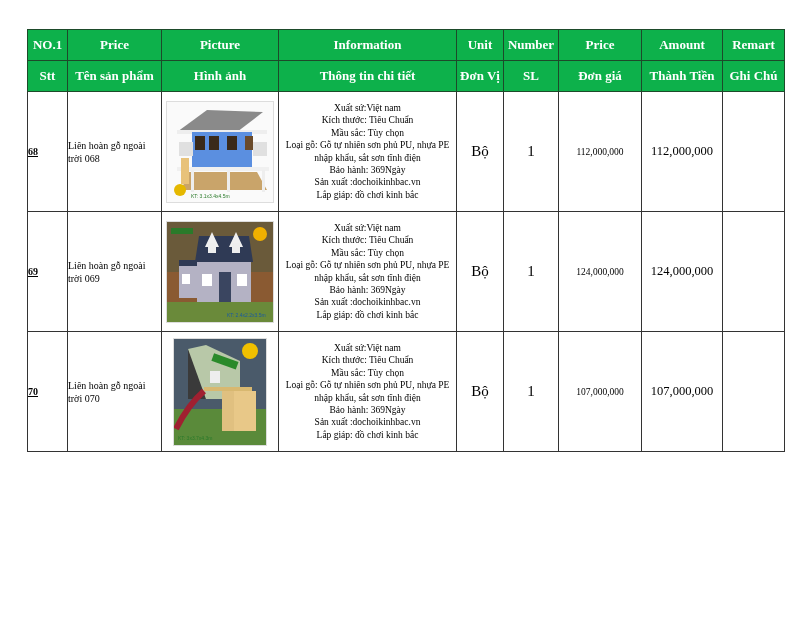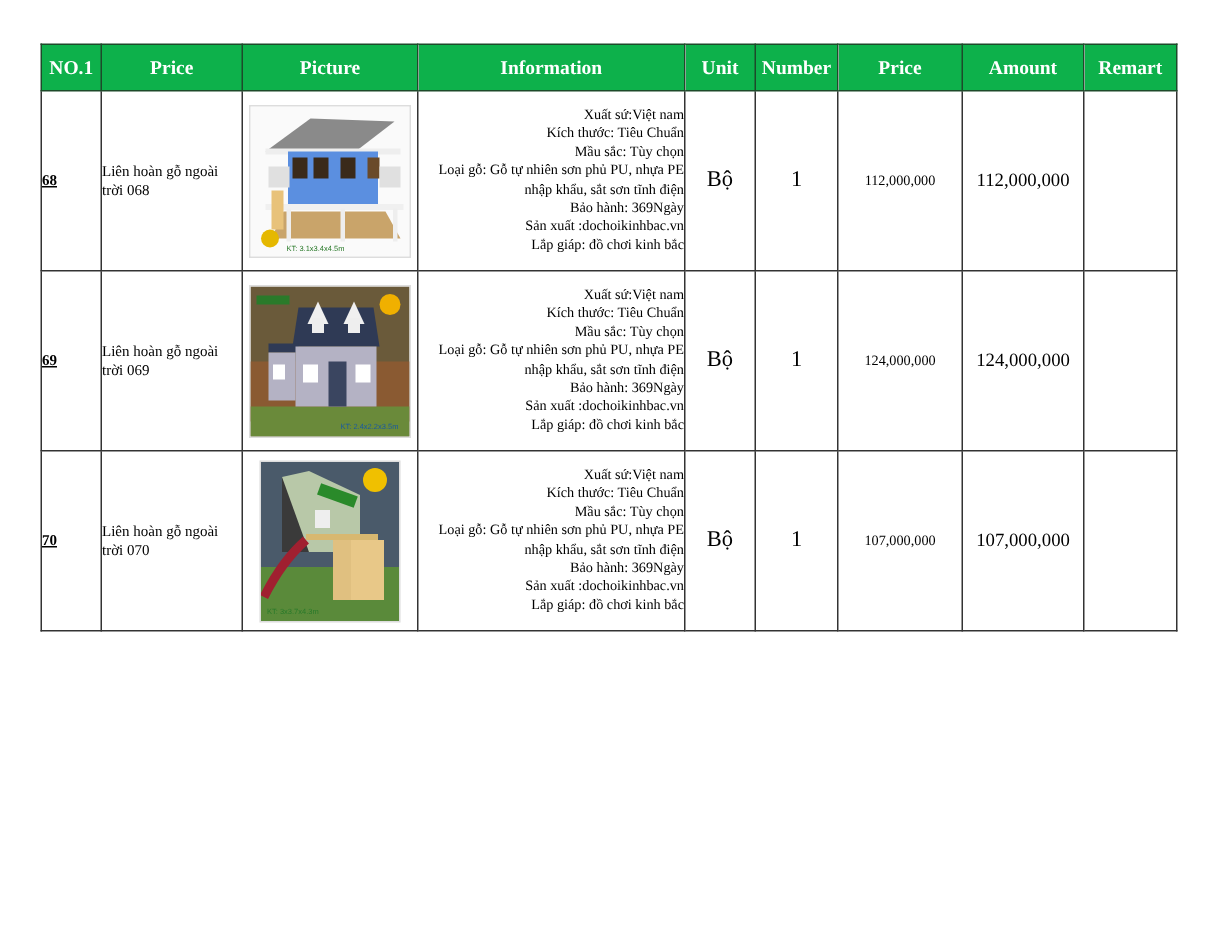--- a/index.html
+++ b/index.html
@@ -12,21 +12,21 @@
   tr.h2 th { height:30px; }
   tr.prow td { height:119px; vertical-align:middle; }
   td.stt { text-align:left; padding-left:2px; font-weight:bold; text-decoration:underline; font-size:10px; }
   td.name { font-size:10px; line-height:13px; padding-left:2px; }
   td.pic { text-align:center; }
   td.info { font-size:9.5px; line-height:12.4px; text-align:right; padding-right:1px; white-space:nowrap; }
   td.unit, td.num { font-size:15px; text-align:center; }
   td.price { font-size:9.5px; text-align:center; }
   td.amount { font-size:12.5px; text-align:center; }
   .pic-box { width:106px; height:100px; margin:0 auto; position:relative; border:1px solid #ddd; background:#f6f6f6; }
-  .info-line { display:block; }
+  .info-line { display:block;text-align:center; }
 </style>
 </head>
 <body>
 
 <table class="sheet">
   <colgroup>
     <col style="width:40px">
       <col style="width:94px">
       <col style="width:117px">
       <col style="width:178px">
@@ -40,20 +40,31 @@
       <tr class="h1">
     <th>NO.1</th>
     <th>Price</th>
     <th>Picture</th>
     <th>Information</th>
     <th>Unit</th>
     <th>Number</th>
     <th>Price</th>
     <th>Amount</th>
     <th>Remart</th>
+  </tr>
+  <tr class="h2">
+    <th>Stt</th>
+    <th>Tên sản phẩm</th>
+    <th>Hình ảnh</th>
+    <th>Thông tin chi tiết</th>
+    <th>Đơn Vị</th>
+    <th>SL</th>
+    <th>Đơn giá</th>
+    <th>Thành Tiền</th>
+    <th>Ghi Chú</th>
   </tr>
 
   <tr class="prow">
     <td class="stt">68</td>
     <td class="name">Liên hoàn gỗ ngoài trời 068</td>
     <td class="pic">
       <div class="pic-box">
         <svg width="106" height="100" viewBox="0 0 106 100">
           <rect x="0" y="0" width="106" height="100" fill="#fafafa"></rect>
           <polygon points="10,30 40,8 96,10 70,30" fill="#8a8a8a"></polygon>

